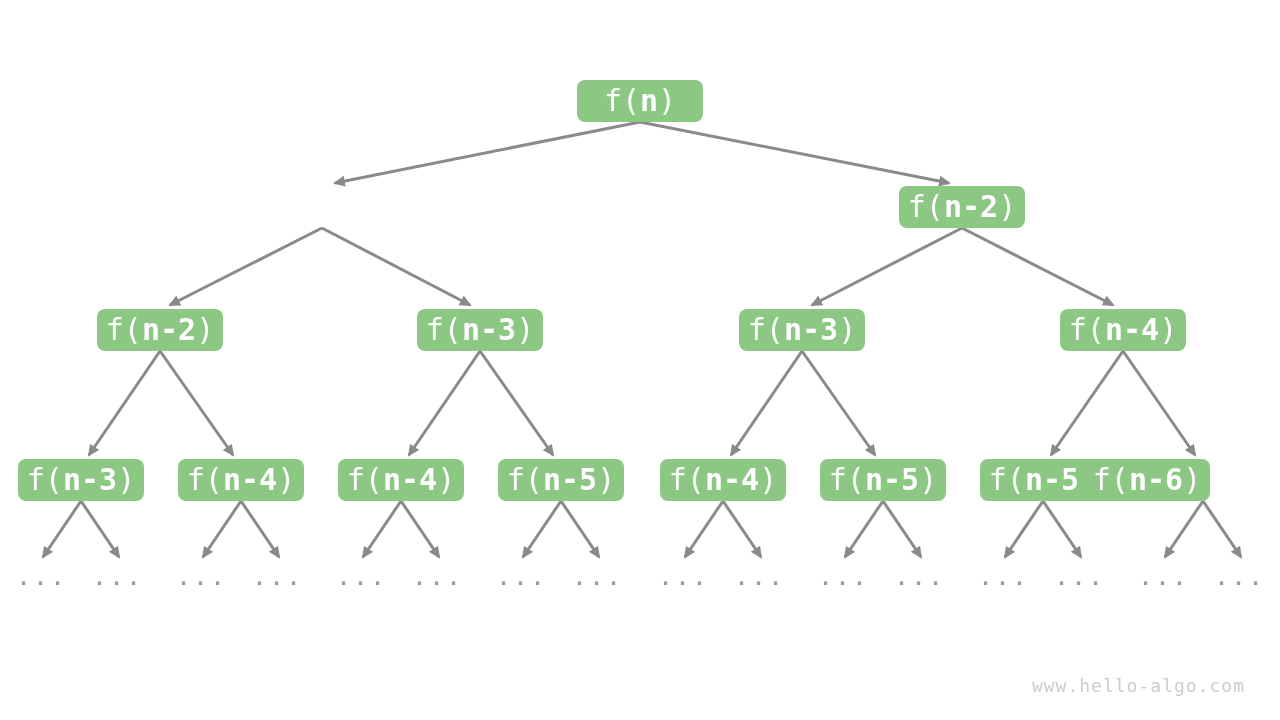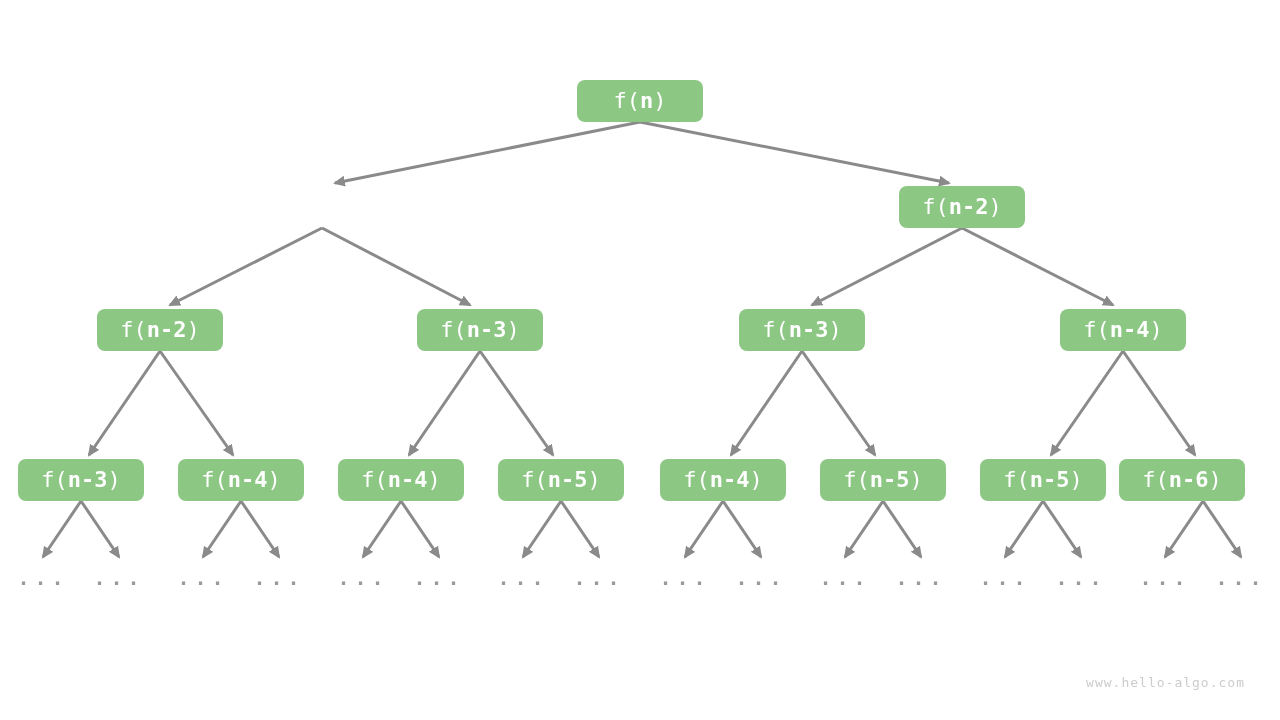--- a/index.html
+++ b/index.html
@@ -9,32 +9,32 @@
     font-family:"DejaVu Sans Mono","Liberation Mono",monospace;
   }
   .stage{position:absolute;left:0;top:0;width:1280px;height:720px;}
   svg.edges{position:absolute;left:0;top:0;}
   svg.edges line{stroke:var(--arrow,#8a8a8a);stroke-width:3;}
   svg.edges .ah{fill:var(--arrow,#8a8a8a);}
   .node{
     position:absolute;width:126px;height:42px;transform:translateX(-50%);
     background:var(--node-bg,#8cc784);border-radius:8px;
     display:flex;align-items:center;justify-content:center;
-    color:var(--node-text,#ffffff);font-size:22px;line-height:1;
+    color:var(--node-text,#ffffff);font-size:30px;line-height:1;
     white-space:nowrap;
   }
   .node .b{font-weight:bold;}
   .dots{
     position:absolute;transform:translateX(-50%);
     color:var(--ellipsis,#9a9a9a);font-size:20px;font-weight:bold;
     letter-spacing:5px;line-height:1;
   }
   .watermark{
     position:absolute;right:35px;top:675px;
-    color:var(--watermark,#cccccc);font-size:13px;letter-spacing:1px;
+    color:var(--watermark,#cccccc);font-size:18px;letter-spacing:1px;
   }
 </style>
 </head>
 <body>
 
 <div class="stage">
 
   <svg class="edges" width="1280" height="720">
     <defs>
       <marker id="ah" markerUnits="userSpaceOnUse" markerWidth="14" markerHeight="12" refX="10" refY="5.5" orient="auto">
@@ -113,21 +113,21 @@
     </div>
   <div class="node" style="left:723px;top:459px">
       <span><span>f(</span><span class="b">n-4</span><span>)</span></span>
     </div>
   <div class="node" style="left:883px;top:459px">
       <span><span>f(</span><span class="b">n-5</span><span>)</span></span>
     </div>
   <div class="node" style="left:1043px;top:459px">
       <span><span>f(</span><span class="b">n-5</span><span>)</span></span>
     </div>
-  <div class="node" style="left:1182px;top:459px">
+  <div class="node" style="left:1147px;top:459px">
       <span><span>f(</span><span class="b">n-6</span><span>)</span></span>
     </div>
 
   <span class="dots" style="left:43px;top:568px">...</span>
   <span class="dots" style="left:119px;top:568px">...</span>
   <span class="dots" style="left:203px;top:568px">...</span>
   <span class="dots" style="left:279px;top:568px">...</span>
   <span class="dots" style="left:363px;top:568px">...</span>
   <span class="dots" style="left:439px;top:568px">...</span>
   <span class="dots" style="left:523px;top:568px">...</span>

